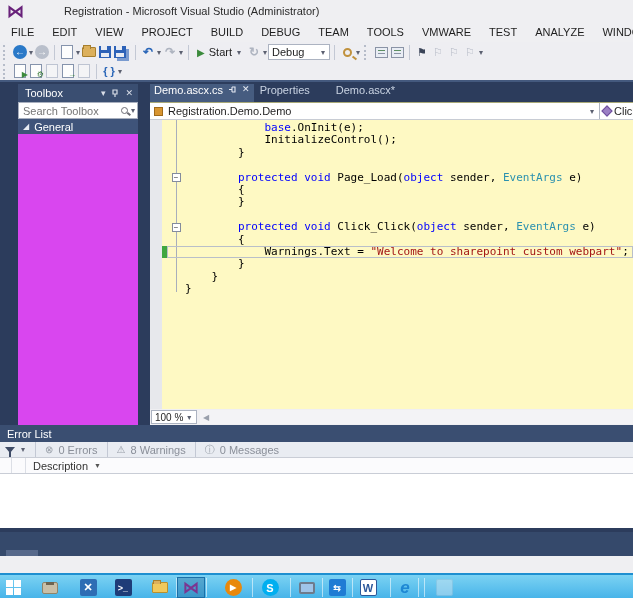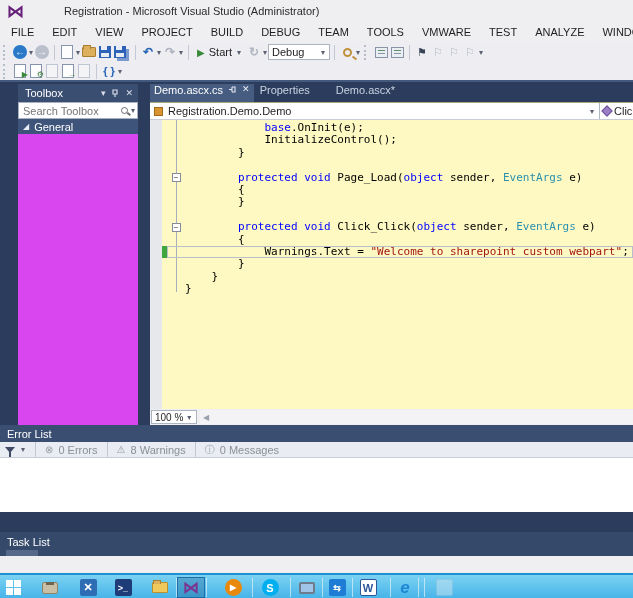--- a/index.html
+++ b/index.html
@@ -437,25 +437,32 @@
       <span class="tb-sep"></span>
       <span class="el-ic">⊗</span>
       <span>0 Errors</span>
       <span class="tb-sep"></span>
       <span class="el-ic">⚠</span>
       <span>8 Warnings</span>
       <span class="tb-sep"></span>
       <span class="el-ic">ⓘ</span>
       <span>0 Messages</span>
     </div>
+    <div class="el-colhead">
+      <span class="el-c1"></span>
+      <span class="el-c2"></span>
+      <span class="el-desc">
+        <span>Description</span>
+        <span class="sort-arrow">▼</span>
+      </span>
+    </div>
     <div class="el-body"></div>
   </div>
 
   <div class="tasklist">
-    <div class="tl-title">Task List</div>
     <div class="tl-tab"></div>
   </div>
 
 
   <div class="taskbar" id="taskbar">
       <span class="tb-app" style="left: -1px;">
         <span class="win-logo">
           <i></i>
           <i></i>
           <i></i>

